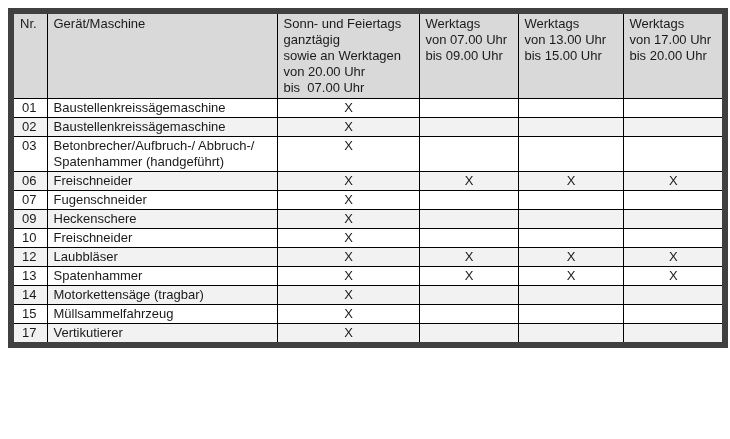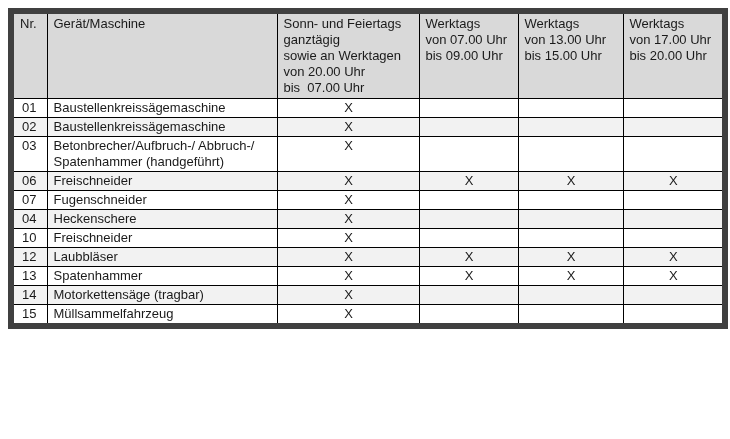--- a/index.html
+++ b/index.html
@@ -123,21 +123,21 @@
       </tr>
       <tr>
         <td class="cell-nr">07</td>
         <td class="cell-device">Fugenschneider</td>
         <td class="cell-mark">X</td>
         <td class="cell-mark"></td>
         <td class="cell-mark"></td>
         <td class="cell-mark"></td>
       </tr>
       <tr>
-        <td class="cell-nr">04</td>
+        <td class="cell-nr">09</td>
         <td class="cell-device">Heckenschere</td>
         <td class="cell-mark">X</td>
         <td class="cell-mark"></td>
         <td class="cell-mark"></td>
         <td class="cell-mark"></td>
       </tr>
       <tr>
         <td class="cell-nr">10</td>
         <td class="cell-device">Freischneider</td>
         <td class="cell-mark">X</td>
@@ -170,14 +170,22 @@
         <td class="cell-mark"></td>
       </tr>
       <tr>
         <td class="cell-nr">15</td>
         <td class="cell-device">Müllsammelfahrzeug</td>
         <td class="cell-mark">X</td>
         <td class="cell-mark"></td>
         <td class="cell-mark"></td>
         <td class="cell-mark"></td>
       </tr>
+      <tr>
+        <td class="cell-nr">17</td>
+        <td class="cell-device">Vertikutierer</td>
+        <td class="cell-mark">X</td>
+        <td class="cell-mark"></td>
+        <td class="cell-mark"></td>
+        <td class="cell-mark"></td>
+      </tr>
     </tbody>
 </table>
 
 </body></html>

